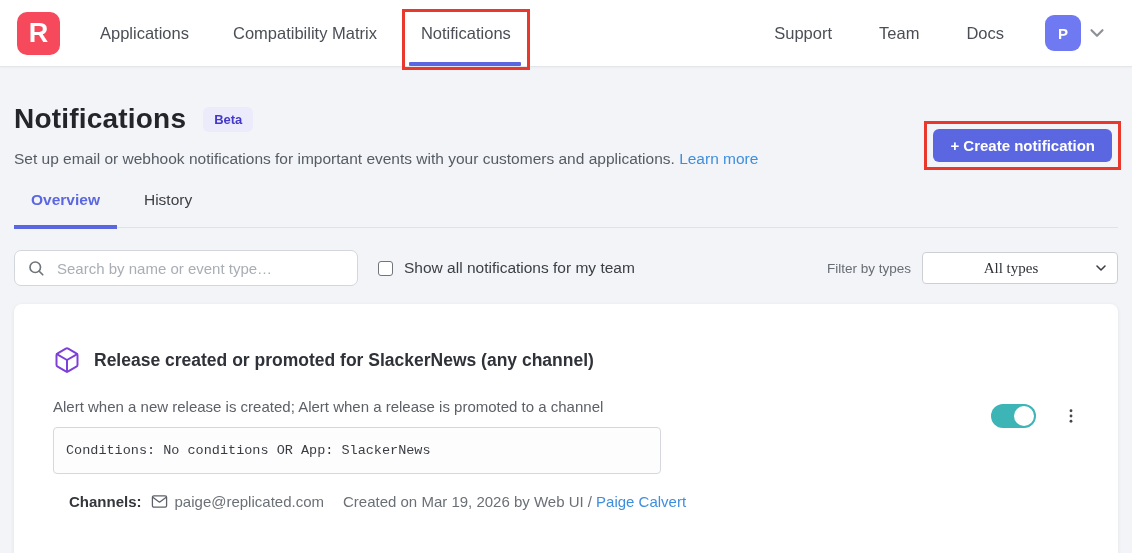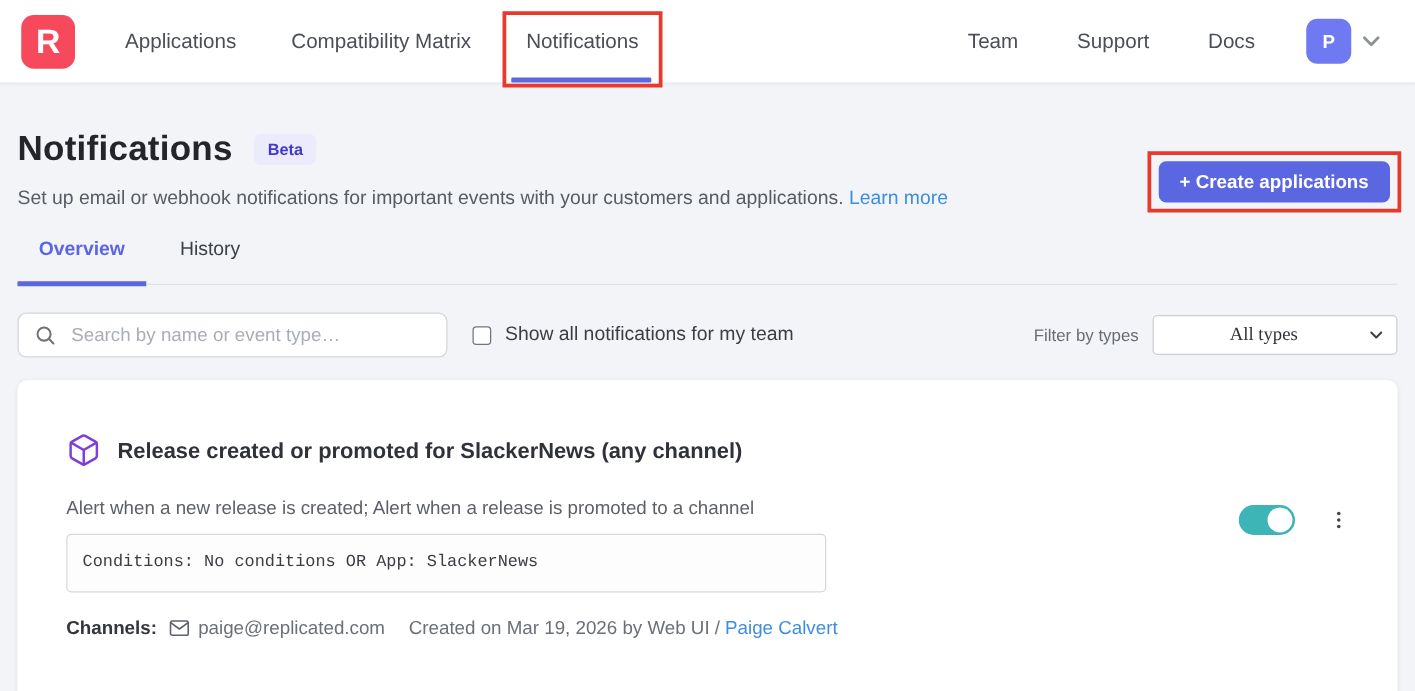--- a/index.html
+++ b/index.html
@@ -109,21 +109,21 @@
   .pkg-icon { width:28px; height:28px; color:#7c40d8; margin-right:13px; flex:none; }
   .card-title { font-size:17.5px; font-weight:700; color:#303239; }
   .card-desc { margin-top:24px; font-size:15px; color:#5d6167; }
   .conditions {
     display:inline-block; margin-top:12px; width:608px;
     border:1px solid #d5d8dc; border-radius:4px; background:#fdfdfe;
     padding:15px 12px; font-family:"Liberation Mono", monospace;
     font-size:13.5px; color:#3a3d42; white-space:nowrap; overflow:hidden;
   }
   .channels-row { margin-top:15px; display:flex; align-items:center; font-size:15px; color:#6b7077; }
-  .channels-label { font-weight:700; color:#33363b; }
+  .channels-label { font-weight:700; color:#33363b;margin-left:16px; }
   .mail-icon { width:17px; height:17px; margin:0 7px 0 9px; color:#5d6167; flex:none; }
   .created { margin-left:19px; }
   .created-link { color:#3e8ede; text-decoration:none; margin-left:4px; cursor:pointer; }
 
   .toggle {
     position:absolute; top:100px; right:82px; width:45px; height:24px;
     border-radius:12px; background:#3db4b6; cursor:pointer;
   }
   .toggle-knob { position:absolute; right:2px; top:2px; width:20px; height:20px; border-radius:50%; background:#fff; }
   .kebab {
@@ -142,36 +142,36 @@
     <div class="nav-item">Applications</div>
     <div class="nav-item">Compatibility Matrix</div>
     <div class="nav-item">
       <span>Notifications</span>
       <span class="nav-underline"></span>
       <span class="annotation-nav"></span>
     </div>
   </div>
 
   <div class="nav-right">
+    <div class="nav-item">Support</div>
     <div class="nav-item">Team</div>
-    <div class="nav-item">Support</div>
     <div class="nav-item">Docs</div>
     <div class="avatar-group">
       <div class="avatar">P</div>
       <svg class="chev" viewBox="0 0 24 24" fill="none" stroke="currentColor" stroke-width="2.4" stroke-linecap="round" stroke-linejoin="round">
           <polyline points="6 9 12 15 18 9"></polyline>
         </svg>
     </div>
   </div>
 </nav>
 
 <main class="content">
 
   <div class="annotation-btn">
-    <button class="create-btn">+ Create applications</button>
+    <button class="create-btn">+ Create notification</button>
   </div>
 
   <div class="page-header-row">
     <h1 class="page-title">Notifications</h1>
     <span class="beta-badge">Beta</span>
   </div>
 
   <div class="page-desc">
     <span>Set up email or webhook notifications for important events with your customers and applications.</span>
     <a class="learn-more">Learn more</a>

